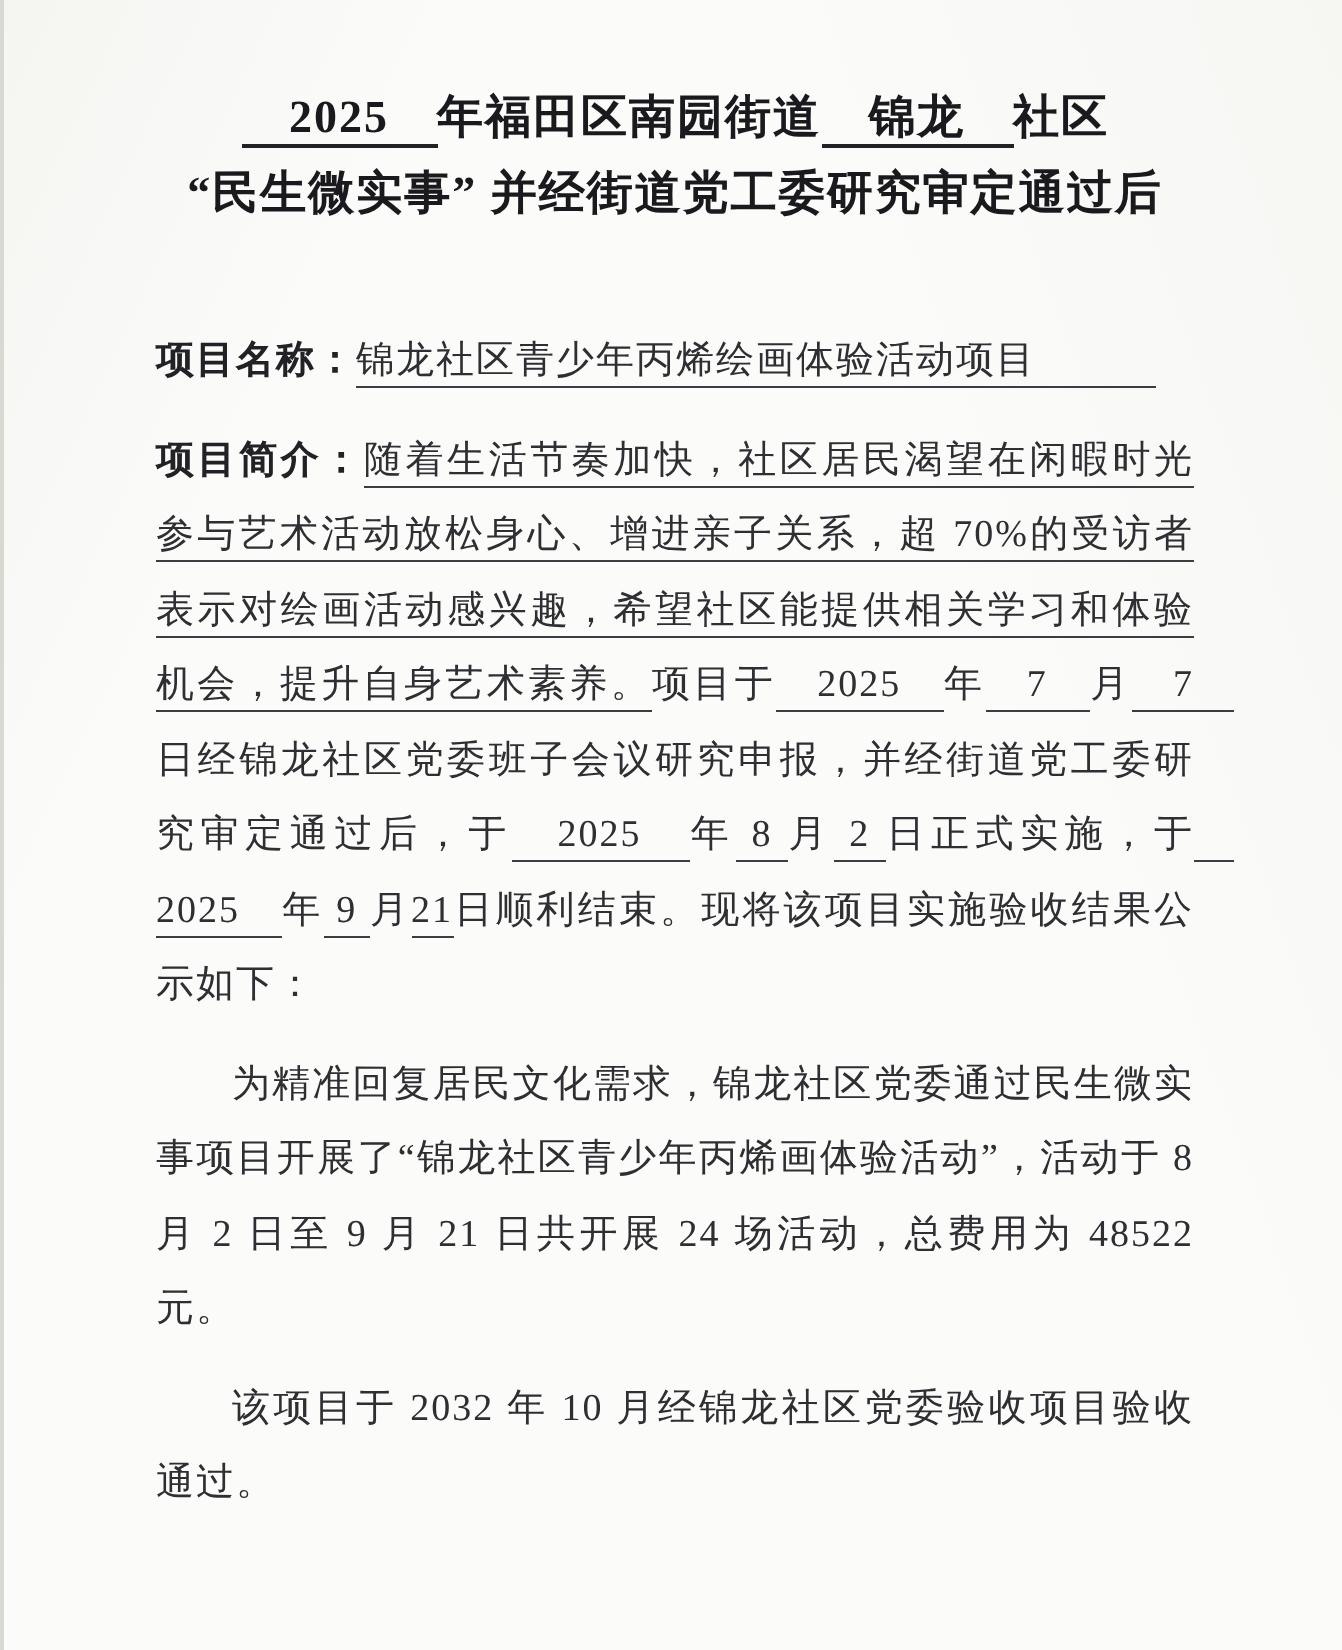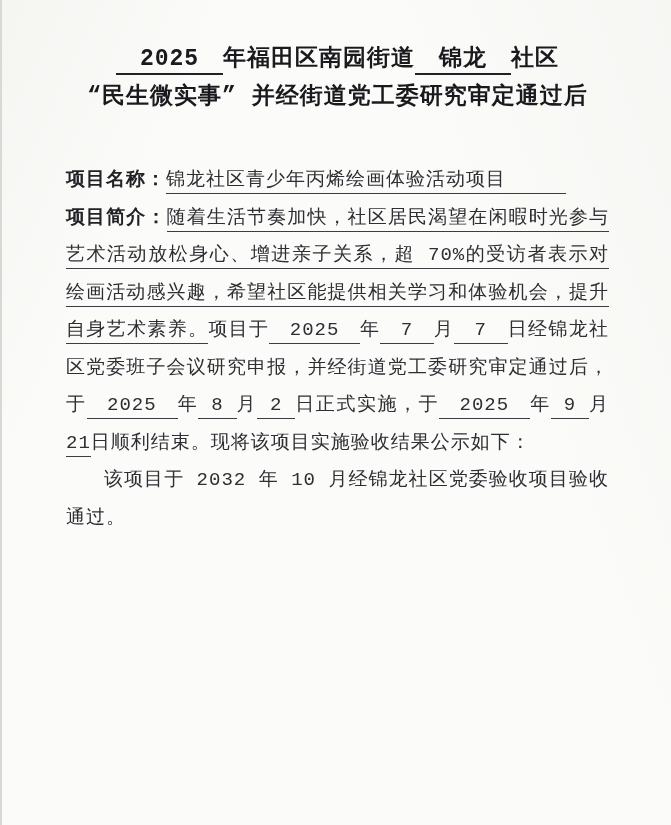--- a/index.html
+++ b/index.html
@@ -11,21 +11,21 @@
   }
   .page {
     position: relative;
     width: 671px;
     height: 825px;
     background:
       linear-gradient(115deg, rgba(244,244,241,0.9) 0%, rgba(252,252,250,0) 22%),
       linear-gradient(250deg, rgba(245,245,242,0.8) 0%, rgba(252,252,250,0) 30%),
       #fbfbf9;
     box-shadow: inset 2px 0 0 #d9d9d3;
-    font-family: Liberation Mono, monospace;
+    font-family: Liberation Serif, serif;
     color: #2e2e33;
   }
   .content {
     position: absolute;
     left: 66px;
     top: 40px;
     width: 543px;
   }
   .doc-title {
     margin: 0;
@@ -43,21 +43,21 @@
     padding-bottom: 1px;
   }
   .body-text {
     margin-top: 46px;
     font-size: 19px;
     line-height: 37.5px;
     letter-spacing: 1px;
     text-align: justify;
     color: #2e2e33;
   }
-  .body-text p { margin: 0; }
+  .body-text p { margin: 12px; }
   .body-text span { white-space: pre-wrap; }
   .label { font-weight: bold; color: #222226; }
   .u {
     border-bottom: 1.5px solid #3c3c42;
     padding-bottom: 2px;
   }
   .indent { text-indent: 2em; }
 </style>
 </head>
 <body>
@@ -69,18 +69,19 @@
       <div><span class="u">　2025　</span><span>年福田区南园街道</span><span class="u">　锦龙　</span><span>社区</span></div>
       <div>“民生微实事” 并经街道党工委研究审定通过后</div>
     </h1>
 
     <div class="body-text">
 
       <p><span class="label">项目名称：</span><span class="u">锦龙社区青少年丙烯绘画体验活动项目　　　</span></p>
 
       <p><span class="label">项目简介：</span><span class="u">随着生活节奏加快，社区居民渴望在闲暇时光参与艺术活动放松身心、增进亲子关系，超 70%的受访者表示对绘画活动感兴趣，希望社区能提供相关学习和体验机会，提升自身艺术素养。</span><span>项目于</span><span class="u">　2025　</span><span>年</span><span class="u">　7　</span><span>月</span><span class="u">　7　</span><span>日经锦龙社区党委班子会议研究申报，并经街道党工委研究审定通过后，于</span><span class="u">　2025　</span><span>年</span><span class="u"> 8 </span><span>月</span><span class="u"> 2 </span><span>日正式实施，于</span><span class="u">　2025　</span><span>年</span><span class="u"> 9 </span><span>月</span><span class="u">21</span><span>日顺利结束。现将该项目实施验收结果公示如下：</span></p>
 
+      <p class="indent">为精准回复居民文化需求，锦龙社区党委通过民生微实事项目开展了“锦龙社区青少年丙烯画体验活动”，活动于 8 月 2 日至 9 月 21 日共开展 24 场活动，总费用为 48522 元。</p>
 
       <p class="indent">该项目于 2032 年 10 月经锦龙社区党委验收项目验收通过。</p>
 
     </div>
   </div>
 </div>
 
 </body></html>

